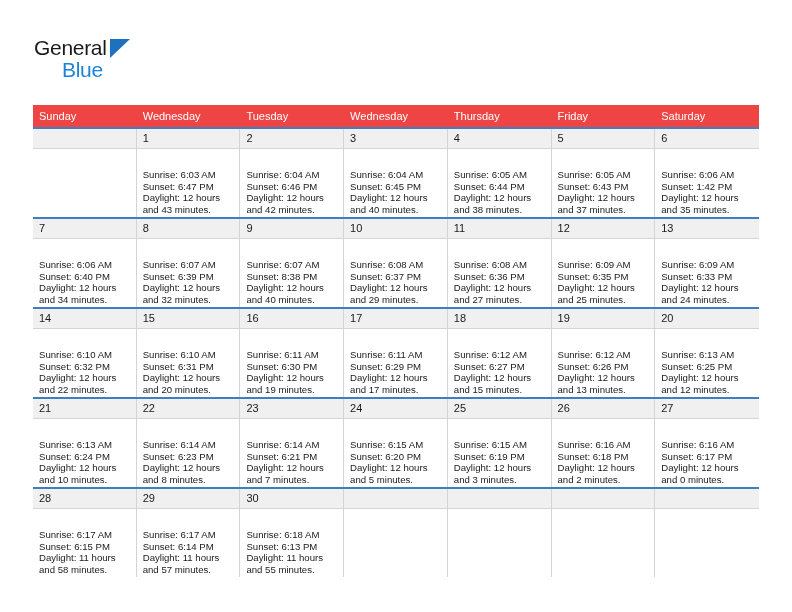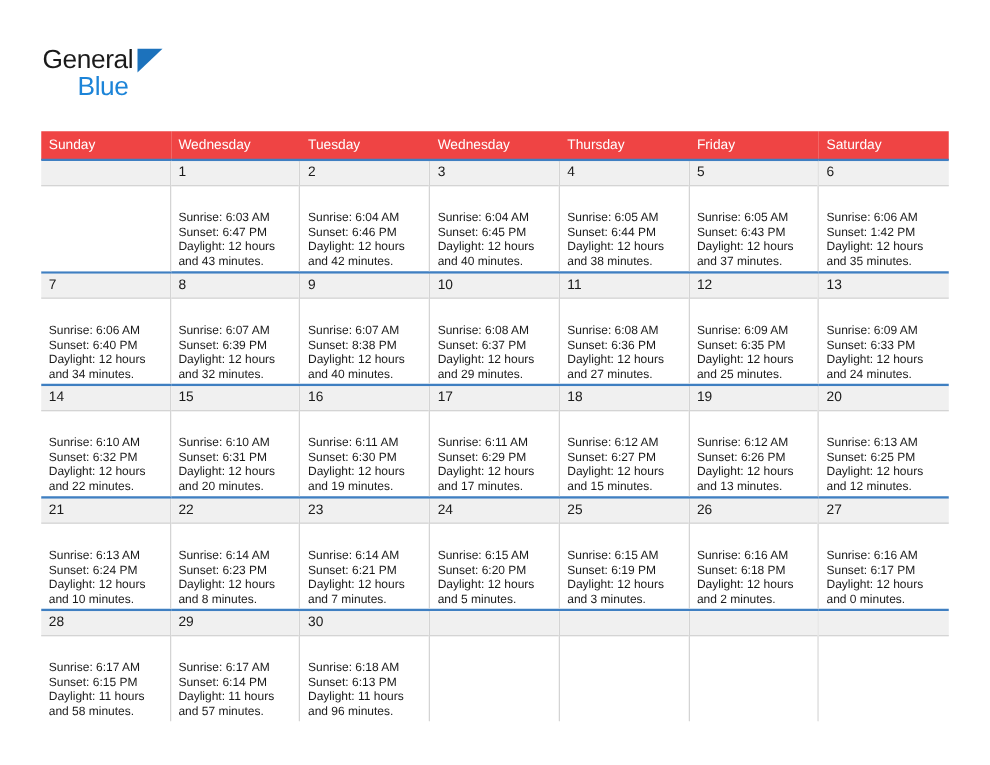--- a/index.html
+++ b/index.html
@@ -507,21 +507,21 @@
               </div>
             </div>
           </td>
           <td>
             <div class="daycell">
               <div class="daynum">30</div>
               <div class="dayinfo">
                 <div>Sunrise: 6:18 AM</div>
                 <div>Sunset: 6:13 PM</div>
                 <div>Daylight: 11 hours</div>
-                <div>and 96 minutes.</div>
+                <div>and 55 minutes.</div>
               </div>
             </div>
           </td>
           <td>
             <div class="daycell empty">
               <div class="daynum blank">&nbsp;</div>
             </div>
           </td>
           <td>
             <div class="daycell empty">

